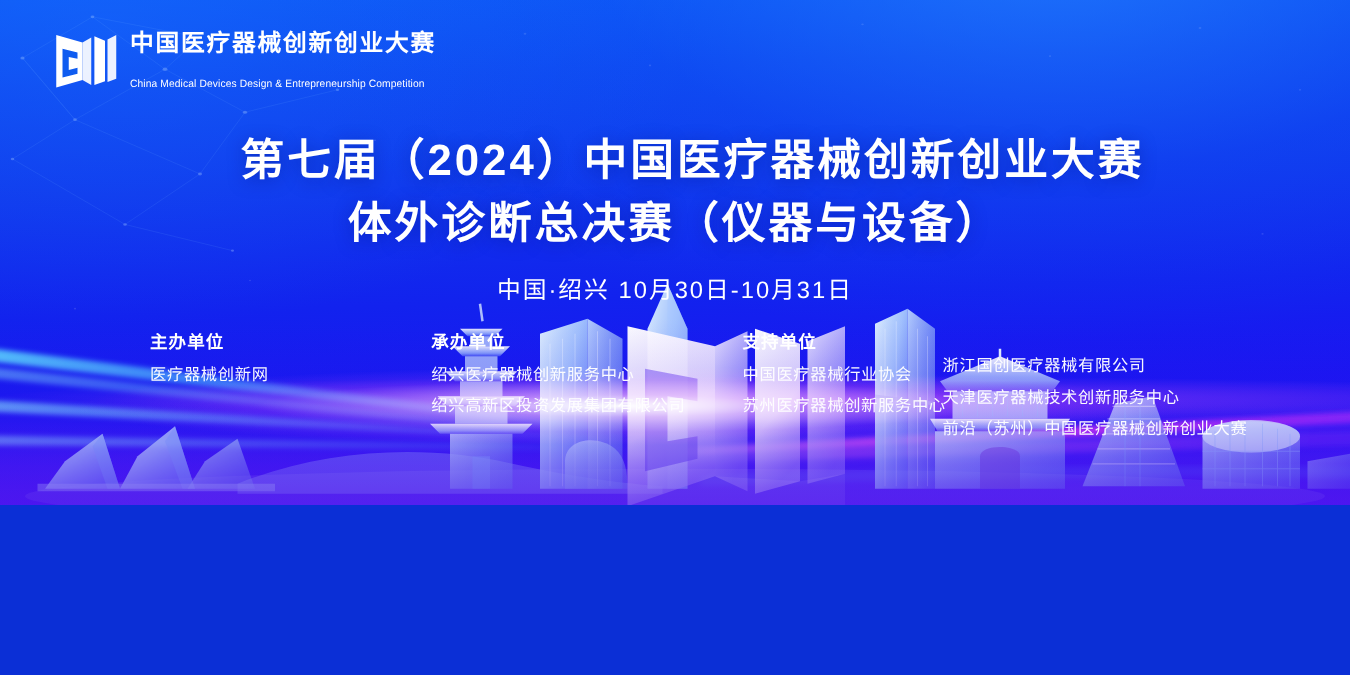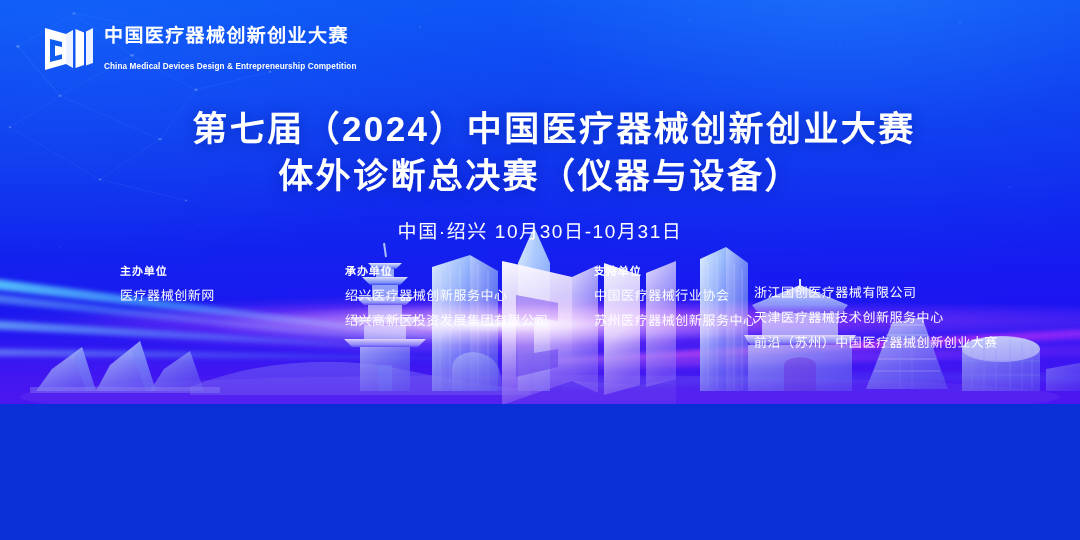--- a/index.html
+++ b/index.html
@@ -51,46 +51,46 @@
     display:flex; align-items:center; gap:10px;
   }
   .logo-mark { width:54px; height:56px; flex:0 0 auto; }
   .logo-mark svg { display:block; width:100%; height:100%; }
   .logo-text { padding-top:6px; }
   .logo-cn {
     font-size:19px; font-weight:700; color:#ffffff;
     letter-spacing:1.4px; line-height:1.1; white-space:nowrap;
   }
   .logo-en {
-    font-size:8.2px; font-weight:700; color:#ffffff;
+    font-size:8.2px; font-weight:400; color:#ffffff;
     letter-spacing:.1px; line-height:1.35; white-space:nowrap;
     margin-top:14px; transform:scaleY(1.04); transform-origin:left top;
   }
 
   
   .titles { position:absolute; left:0; right:0; top:106px; text-align:center; }
   .t1, .t2 {
     color:#ffffff; font-weight:700; white-space:nowrap;
     text-shadow:0 2px 14px rgba(0,20,140,.45);
   }
   .t1 { font-size:35px; letter-spacing:2.4px; line-height:1.32;padding-left:28px; }
-  .t2 { font-size:35px; letter-spacing:2.4px; line-height:1.32; margin-top:4px;font-family:Liberation Mono, monospace; }
+  .t2 { font-size:35px; letter-spacing:2.4px; line-height:1.32; margin-top:4px; }
   .subtitle {
     position:absolute; left:0; right:0; top:216px; text-align:center;
     color:#ffffff; font-size:19px; font-weight:400; letter-spacing:1.6px;
     white-space:nowrap;
   }
 
   
   .orgs {
     position:absolute; left:0; right:0; top:262px; height:100px;
   }
   .col { position:absolute; top:0; }
   .col-head {
-    color:#ffffff; font-size:11px; font-weight:700;
+    color:#ffffff; font-size:14px; font-weight:700;
     letter-spacing:.9px; margin-bottom:11px; white-space:nowrap;
   }
   .col-line {
     color:#ffffff; font-size:13px; font-weight:400;
     letter-spacing:.55px; line-height:1; margin-bottom:12px; white-space:nowrap;
     opacity:.97;
   }
 
   #col-host     { left:120px; }
   #col-organ    { left:345px; }

